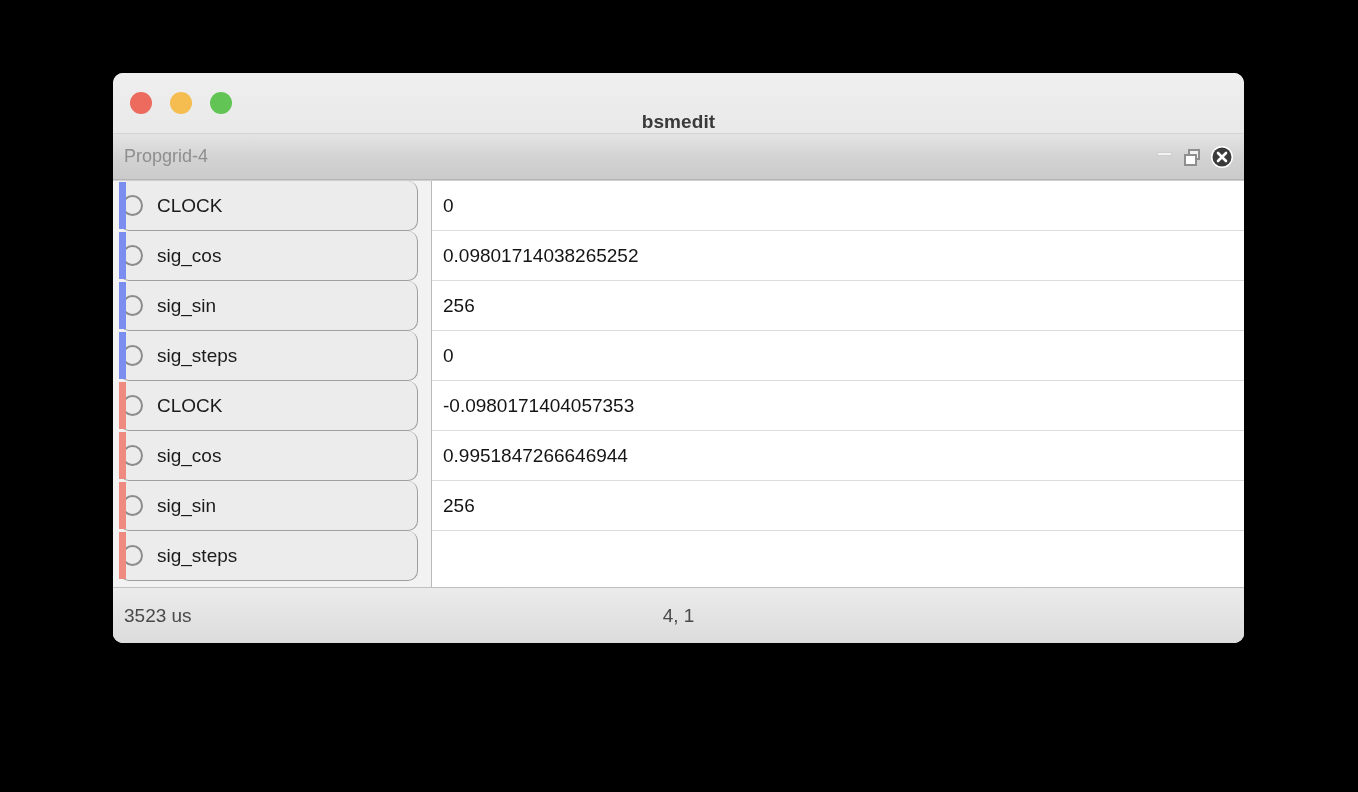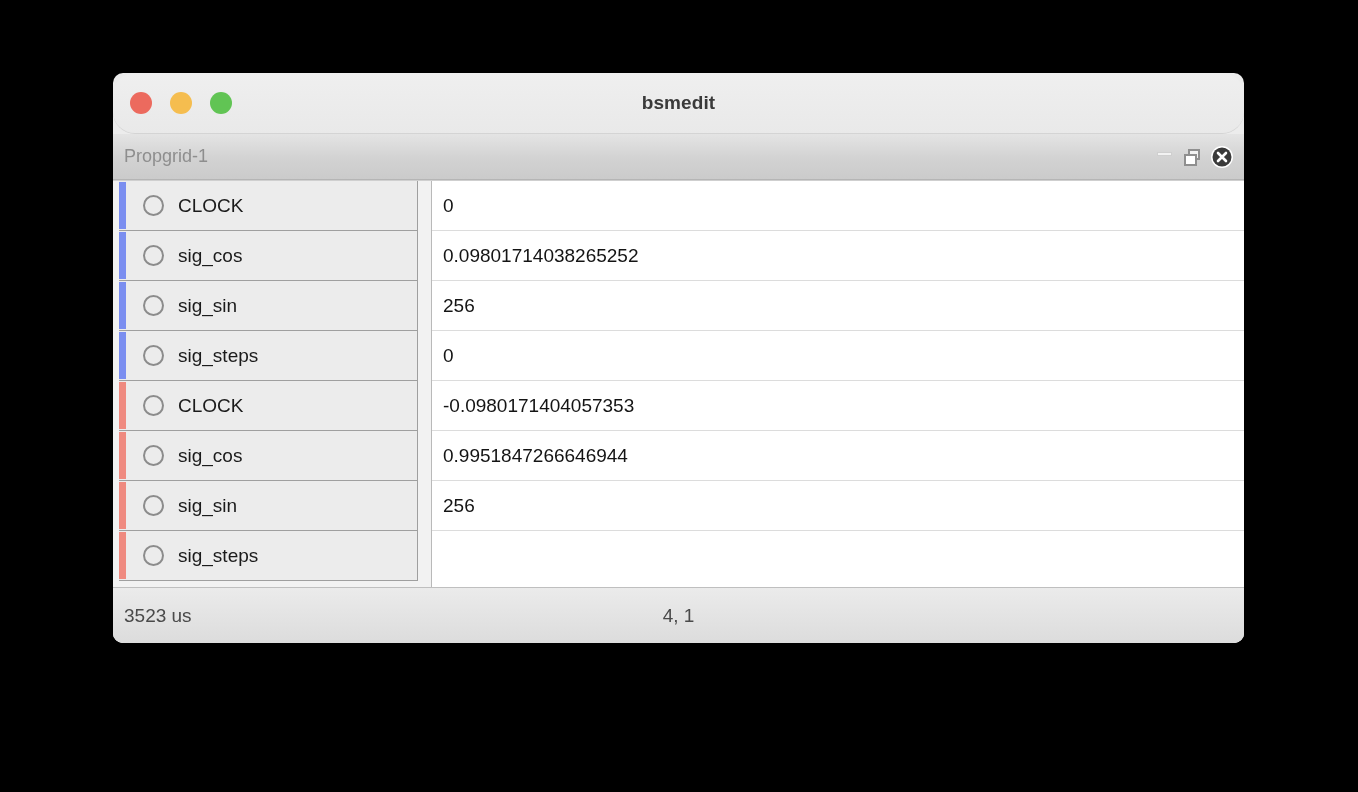--- a/index.html
+++ b/index.html
@@ -35,22 +35,21 @@
   }
 
   
   .titlebar {
     position: relative;
     height: 60px;
     flex: 0 0 60px;
     background: linear-gradient(to bottom, #efefef 0%, #e9e9e9 100%);
     border-bottom: 1px solid #d4d4d4;
     display: flex;
-    align-items: center;
-    border-radius: 22px;
+    align-items: flex-end;
   }
   .traffic-lights {
     position: absolute;
     left: 17px;
     top: 0;
     height: 60px;
     display: flex;
     align-items: center;
     gap: 18px;
   }
@@ -187,21 +186,22 @@
 
   .name-cell {
     height: 50px;
     box-sizing: border-box;
     background: #ececec;
     border-bottom: 1px solid #9f9f9f;
     border-right: 1px solid #9f9f9f;
     display: flex;
     align-items: center;
     position: relative;
-    padding-left: 24px;
+    padding-left: 3px;
+    border-radius: 10px;
   }
   .name-cell .accent {
     position: absolute;
     left: 0;
     top: 1px;
     bottom: 1px;
     width: 7px;
   }
   .radio-icon {
     width: 21px;
@@ -275,21 +275,21 @@
         <span class="light close"></span>
         <span class="light min"></span>
         <span class="light zoom"></span>
       </div>
       <div class="window-title">bsmedit</div>
     </div>
 
     <div class="mdi-body">
 
       <div class="mdi-titlebar">
-        <div class="mdi-title">Propgrid-1</div>
+        <div class="mdi-title">Propgrid-4</div>
         <div class="mdi-controls">
           <span class="ctrl minimize"></span>
           <span class="ctrl restore"></span>
           <span class="ctrl close-x">
             <svg width="24" height="24" viewBox="0 0 24 24" aria-hidden="true">
               <circle cx="12" cy="12" r="11" fill="#ffffff"></circle>
               <circle cx="12" cy="12" r="9.5" fill="#3a3a3a"></circle>
               <path d="M8 8 L16 16 M16 8 L8 16" stroke="#ffffff" stroke-width="2.6" stroke-linecap="round"></path>
             </svg>
           </span>

